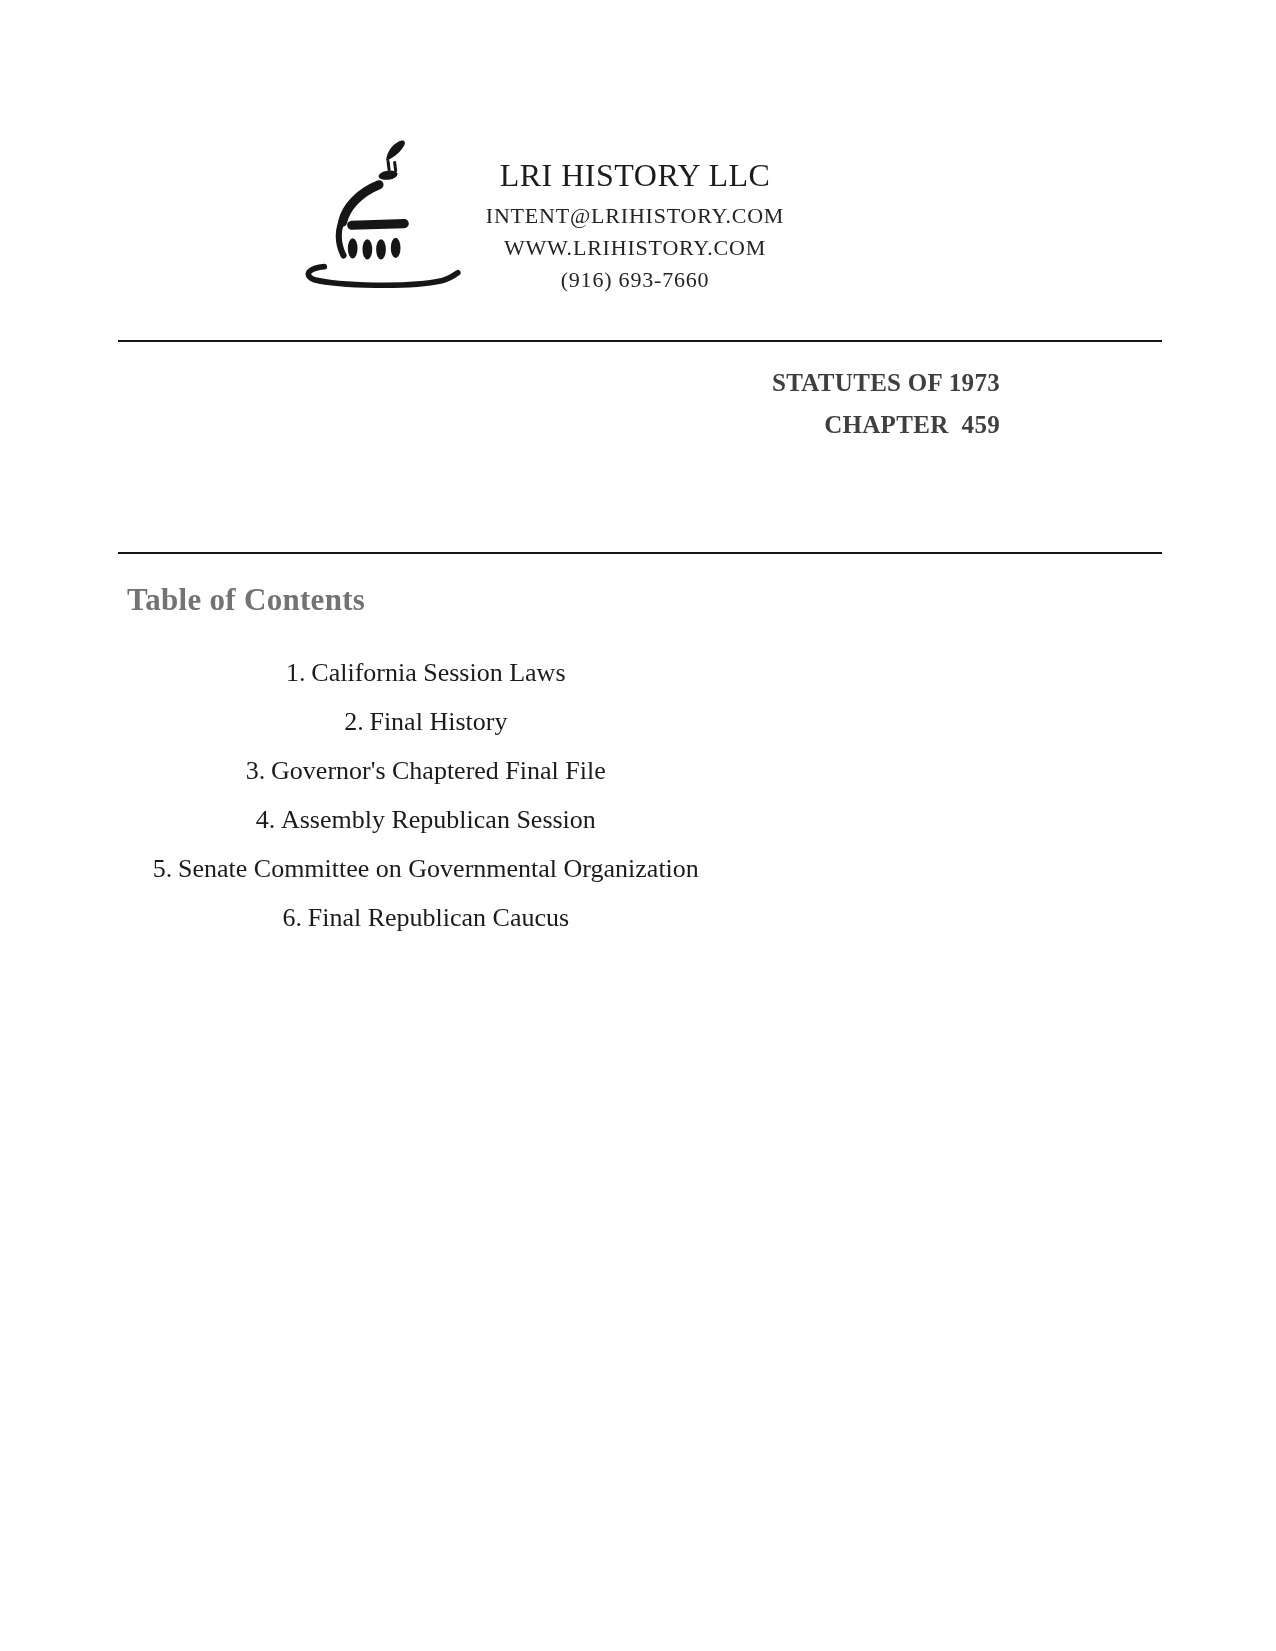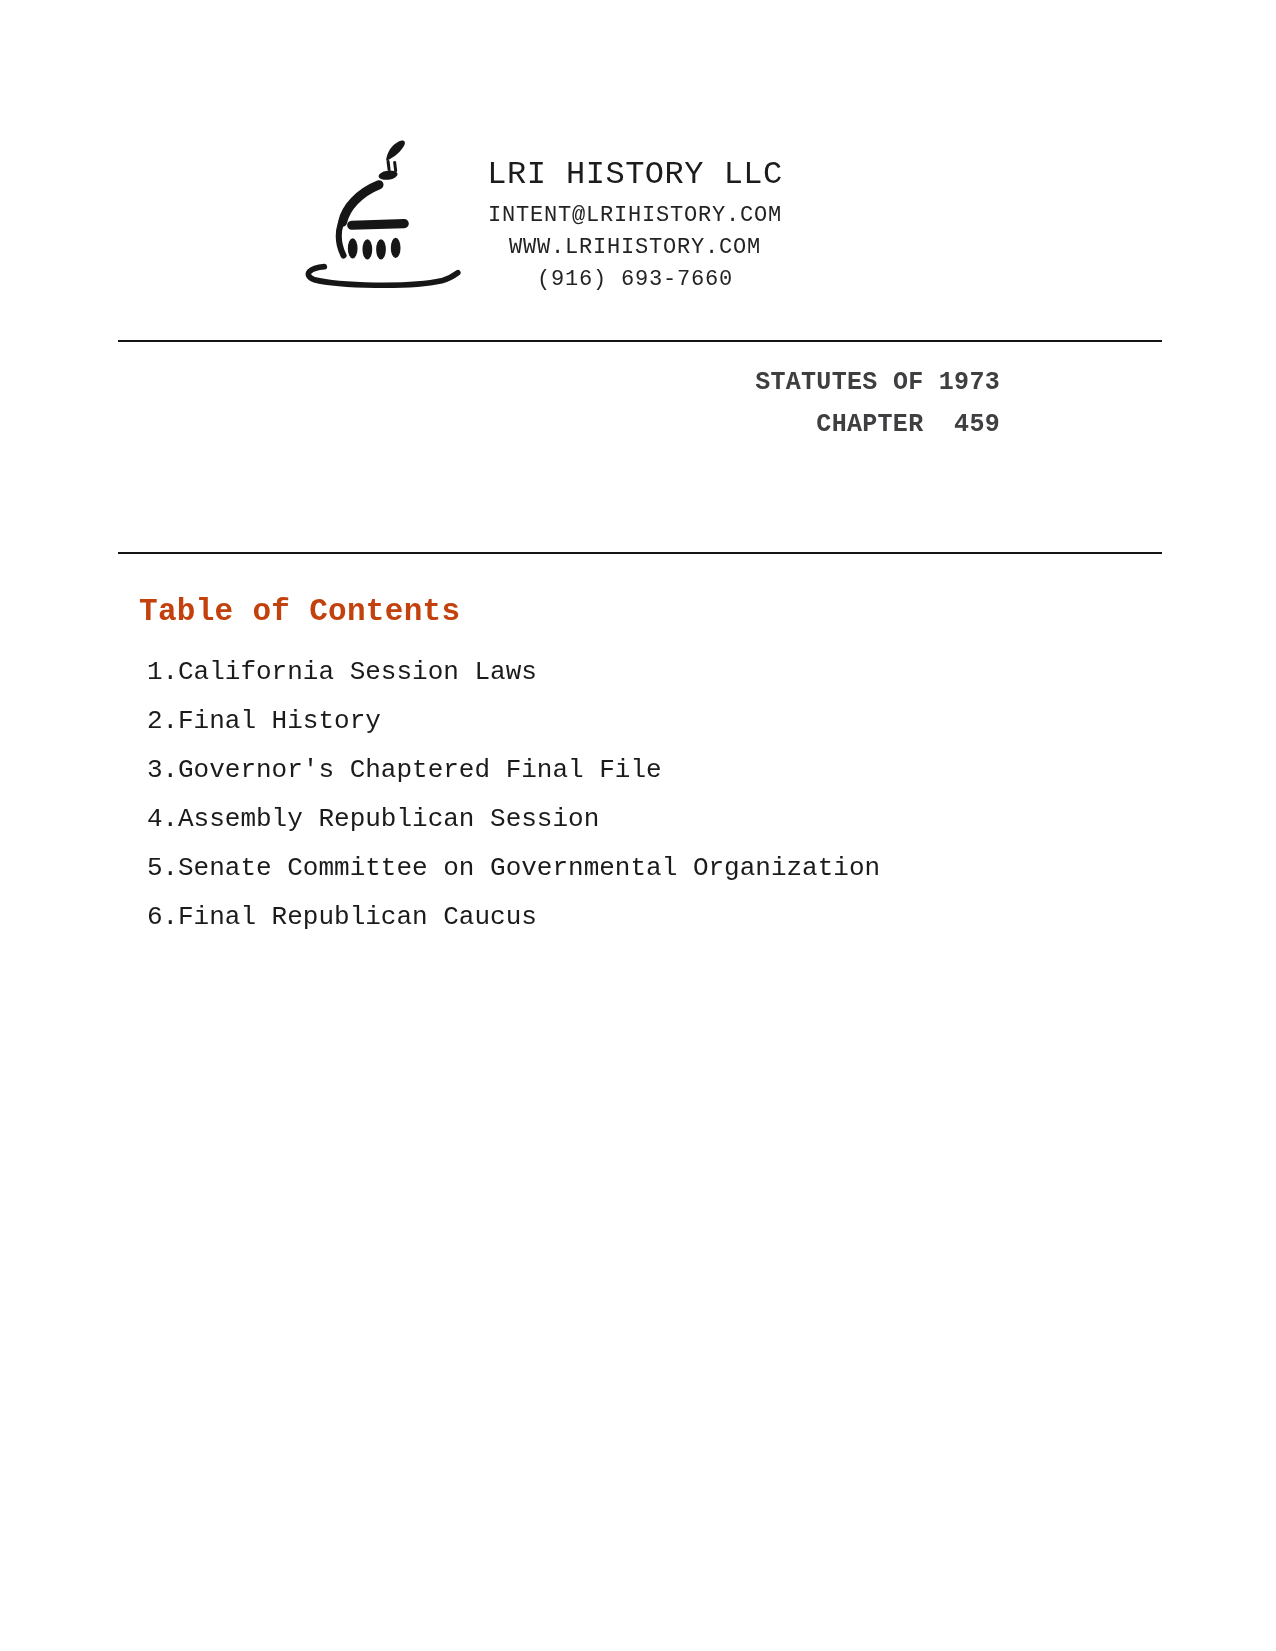--- a/index.html
+++ b/index.html
@@ -5,21 +5,21 @@
   html, body {
     margin: 0;
     padding: 0;
     background: #ffffff;
   }
   .page {
     position: relative;
     width: 1236px;
     height: 1651px;
     background: #ffffff;
-    font-family: Liberation Mono, monospace;
+    font-family: Liberation Serif, serif;
     overflow: hidden;
   }
 
   
   .logo {
     position: absolute;
     left: 290px;
     top: 122px;
     width: 182px;
     height: 172px;
@@ -76,37 +76,38 @@
   }
   .bill-reference .ref-line {
     white-space: pre;
   }
 
   
   .toc-title {
     position: absolute;
     left: 127px;
     top: 582px;
-    margin: 12px;
+    margin: 0;
     font-size: 31px;
     line-height: 36px;
     font-weight: bold;
-    color: #c2410c;
+    color: #737373;
     letter-spacing: 0.3px;
   }
   .toc-list {
     position: absolute;
     left: 147px;
     top: 648px;
     margin: 0;
     padding: 0;
     list-style: none;
     counter-reset: tocitem;
     font-size: 26px;
     color: #1b1b1d;
+    text-align: center;
   }
   .toc-list li {
     line-height: 49px;
     white-space: nowrap;
   }
   .toc-list li::before {
     counter-increment: tocitem;
     content: counter(tocitem) ".";
     display: inline-block;
     width: 31px;

